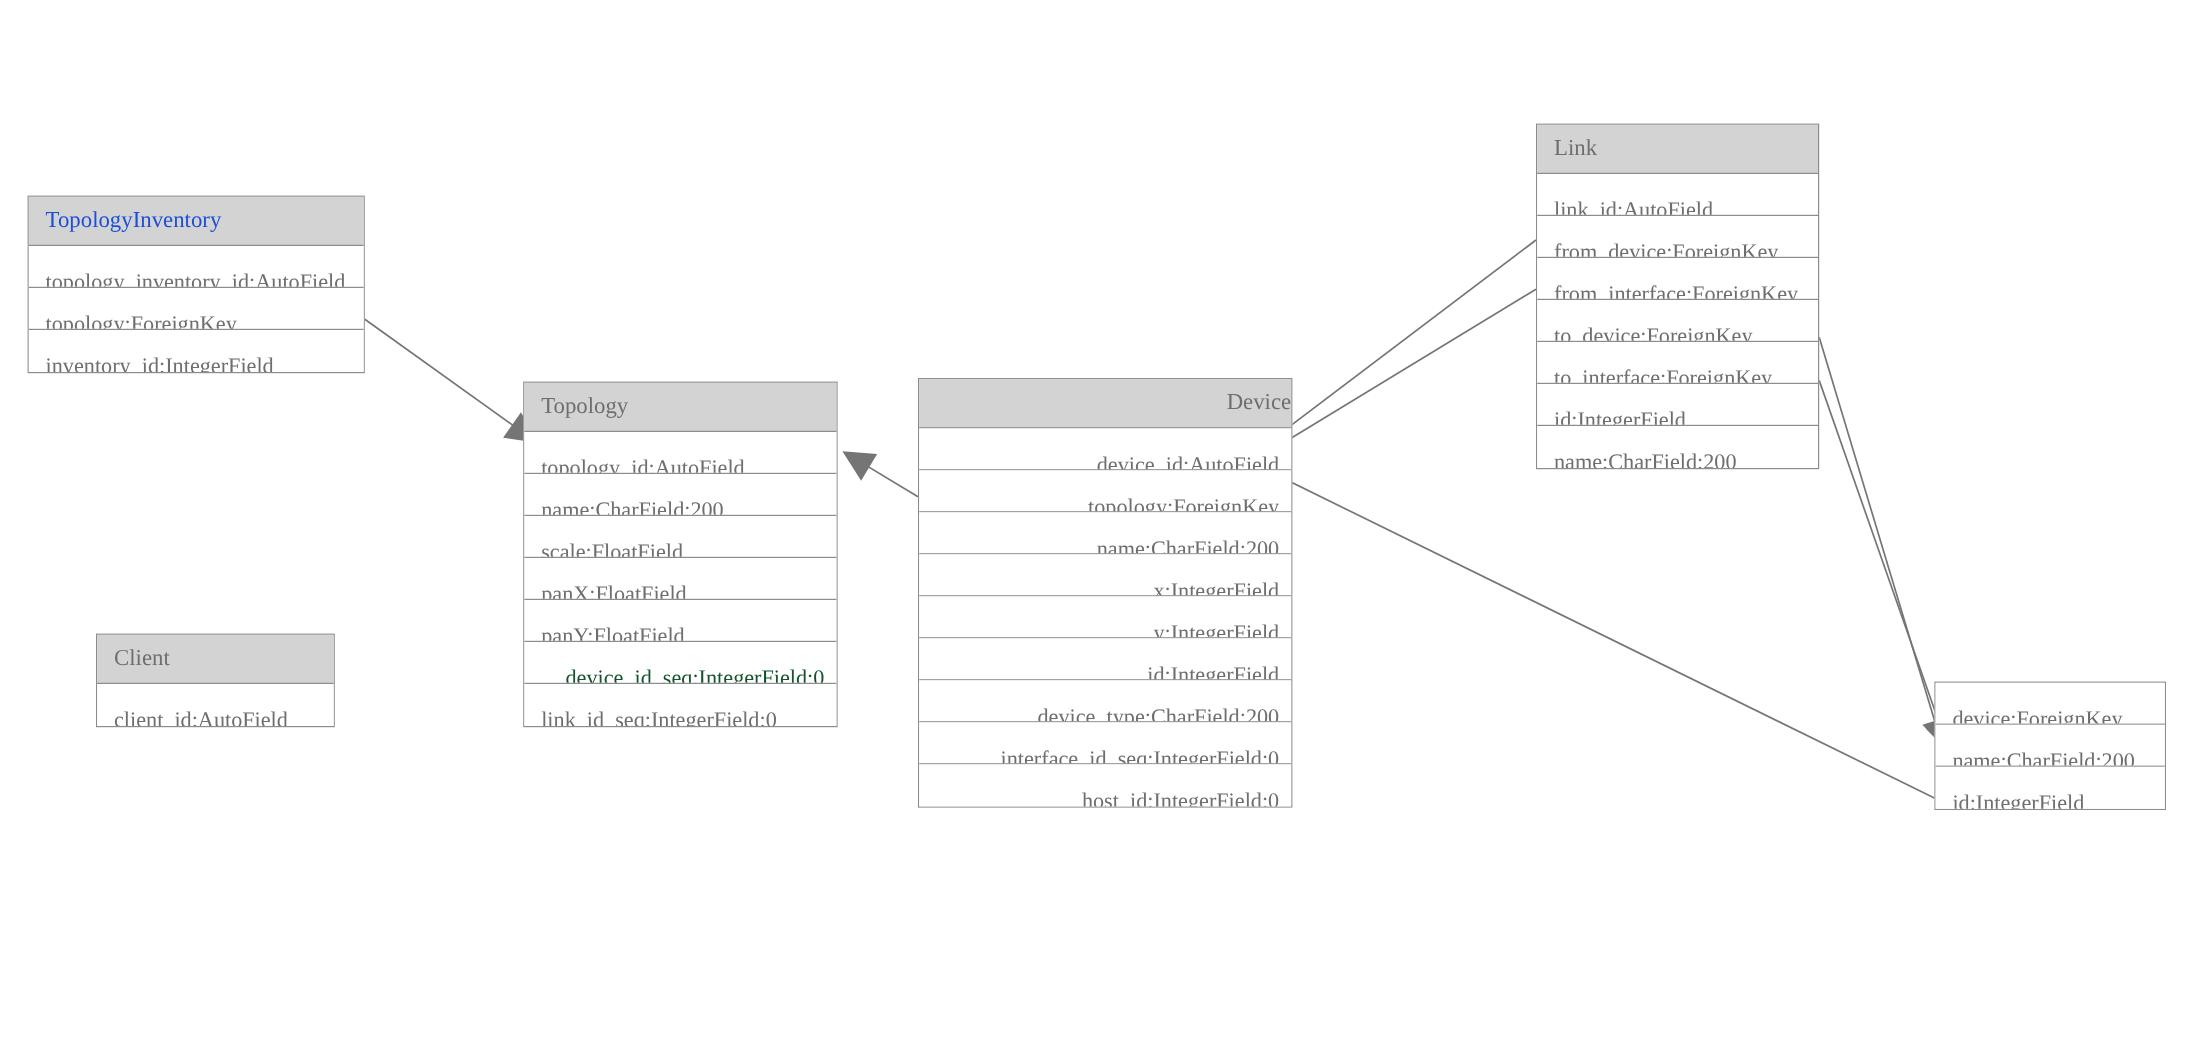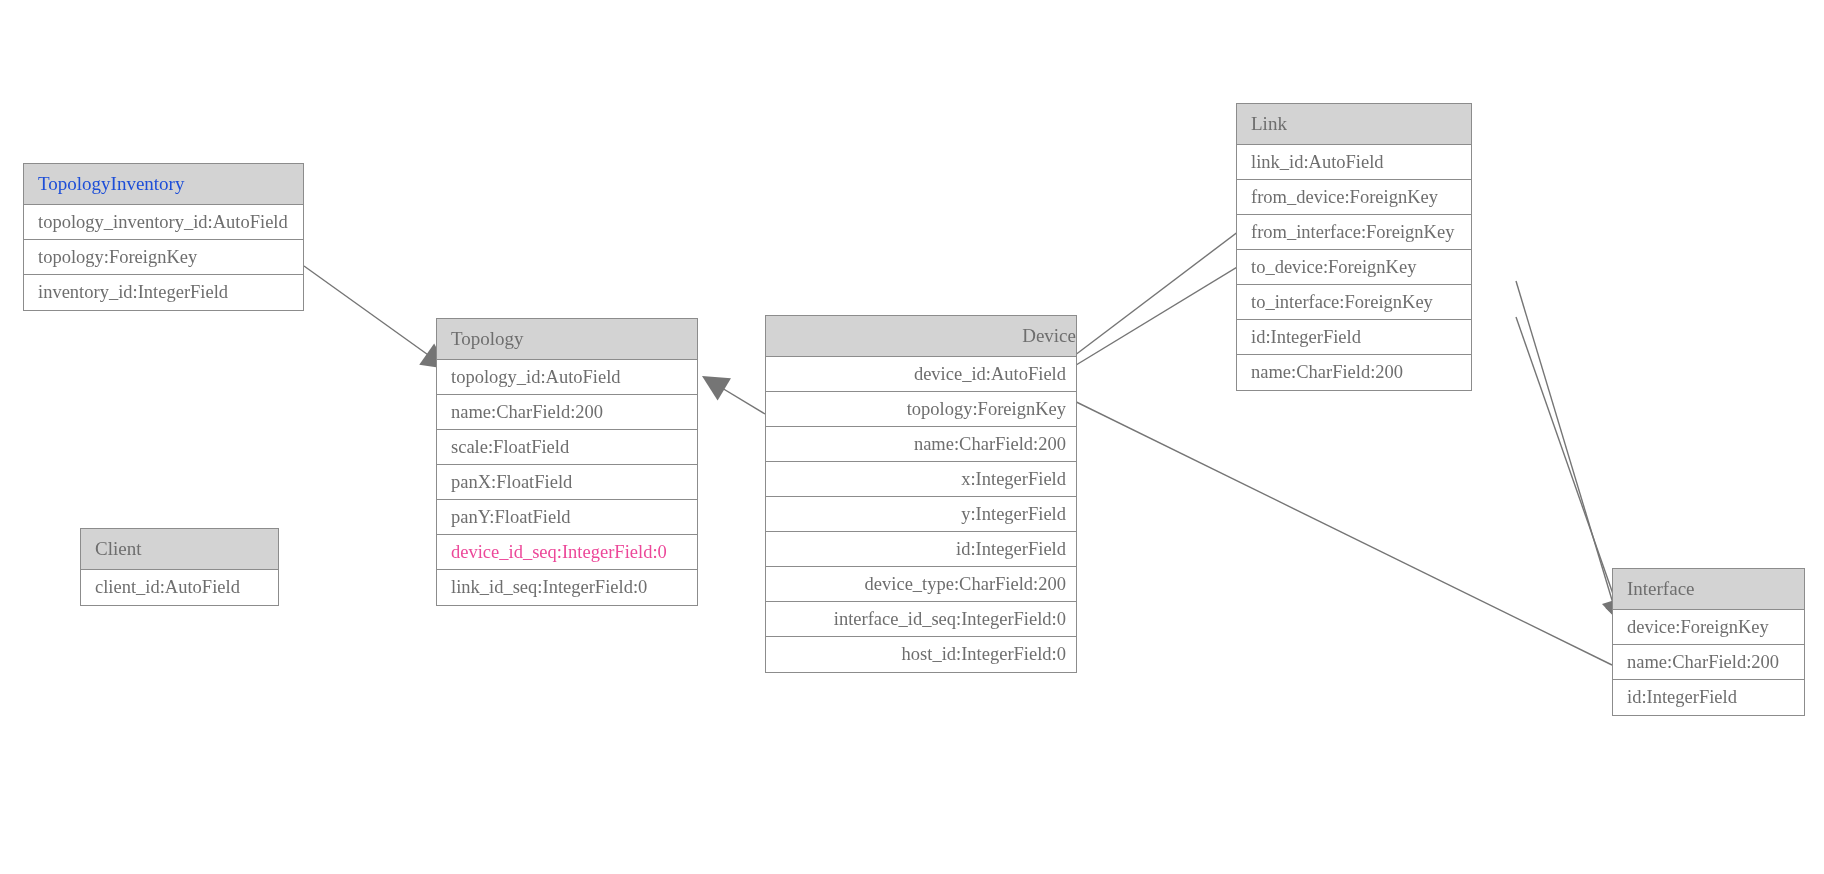--- a/index.html
+++ b/index.html
@@ -46,21 +46,21 @@
   .entity-fields {
     display: block;
   }
   .field-row {
     box-sizing: border-box;
     height: 35px;
     line-height: 34px;
     border-bottom: 1px solid #8c8c8c;
     color: #6e6e6e;
     font-size: 18.5px;
-    padding: 0 10px 0 14px;
+    padding: 14px 10px 0 14px;
     white-space: nowrap;
     overflow: hidden;
     background: #ffffff;
   }
   .field-row.last {
     border-bottom: none;
   }
 </style>
 </head>
 <body>
@@ -107,21 +107,21 @@
       </div>
     </div>
     <div class="entity" style="left: 436px; top: 318px; width: 262px; border-color: rgb(140, 140, 140);">
       <div class="entity-header" style="background: rgb(211, 211, 211); color: rgb(110, 110, 110); border-bottom-color: rgb(140, 140, 140);">Topology</div>
       <div class="entity-fields">
         <div class="field-row" style="color: rgb(110, 110, 110); border-bottom-color: rgb(140, 140, 140);">topology_id:AutoField</div>
         <div class="field-row" style="color: rgb(110, 110, 110); border-bottom-color: rgb(140, 140, 140);">name:CharField:200</div>
         <div class="field-row" style="color: rgb(110, 110, 110); border-bottom-color: rgb(140, 140, 140);">scale:FloatField</div>
         <div class="field-row" style="color: rgb(110, 110, 110); border-bottom-color: rgb(140, 140, 140);">panX:FloatField</div>
         <div class="field-row" style="color: rgb(110, 110, 110); border-bottom-color: rgb(140, 140, 140);">panY:FloatField</div>
-        <div class="field-row" style="color: #ec4899; border-bottom-color: rgb(140, 140, 140);">device_id_seq:IntegerField:0</div>
+        <div class="field-row" style="color: #14532d; border-bottom-color: rgb(140, 140, 140); text-align: right;">device_id_seq:IntegerField:0</div>
         <div class="field-row last" style="color: rgb(110, 110, 110); border-bottom-color: rgb(140, 140, 140);">link_id_seq:IntegerField:0</div>
       </div>
     </div>
     <div class="entity" style="left: 80px; top: 528px; width: 199px; border-color: rgb(140, 140, 140);">
       <div class="entity-header" style="background: rgb(211, 211, 211); color: rgb(110, 110, 110); border-bottom-color: rgb(140, 140, 140);">Client</div>
       <div class="entity-fields">
         <div class="field-row last" style="color: rgb(110, 110, 110); border-bottom-color: rgb(140, 140, 140);">client_id:AutoField</div>
       </div>
     </div>
     <div class="entity" style="left: 765px; top: 315px; width: 312px; border-color: rgb(140, 140, 140); text-align: right;">
@@ -131,33 +131,32 @@
         <div class="field-row" style="color: rgb(110, 110, 110); border-bottom-color: rgb(140, 140, 140);">topology:ForeignKey</div>
         <div class="field-row" style="color: rgb(110, 110, 110); border-bottom-color: rgb(140, 140, 140);">name:CharField:200</div>
         <div class="field-row" style="color: rgb(110, 110, 110); border-bottom-color: rgb(140, 140, 140);">x:IntegerField</div>
         <div class="field-row" style="color: rgb(110, 110, 110); border-bottom-color: rgb(140, 140, 140);">y:IntegerField</div>
         <div class="field-row" style="color: rgb(110, 110, 110); border-bottom-color: rgb(140, 140, 140);">id:IntegerField</div>
         <div class="field-row" style="color: rgb(110, 110, 110); border-bottom-color: rgb(140, 140, 140);">device_type:CharField:200</div>
         <div class="field-row" style="color: rgb(110, 110, 110); border-bottom-color: rgb(140, 140, 140);">interface_id_seq:IntegerField:0</div>
         <div class="field-row last" style="color: rgb(110, 110, 110); border-bottom-color: rgb(140, 140, 140);">host_id:IntegerField:0</div>
       </div>
     </div>
-    <div class="entity" style="left: 1236px; top: 103px; width: 236px; border-color: rgb(140, 140, 140);">
+    <div class="entity" style="left: 1280px; top: 103px; width: 236px; border-color: rgb(140, 140, 140);">
       <div class="entity-header" style="background: rgb(211, 211, 211); color: rgb(110, 110, 110); border-bottom-color: rgb(140, 140, 140);">Link</div>
       <div class="entity-fields">
         <div class="field-row" style="color: rgb(110, 110, 110); border-bottom-color: rgb(140, 140, 140);">link_id:AutoField</div>
         <div class="field-row" style="color: rgb(110, 110, 110); border-bottom-color: rgb(140, 140, 140);">from_device:ForeignKey</div>
         <div class="field-row" style="color: rgb(110, 110, 110); border-bottom-color: rgb(140, 140, 140);">from_interface:ForeignKey</div>
         <div class="field-row" style="color: rgb(110, 110, 110); border-bottom-color: rgb(140, 140, 140);">to_device:ForeignKey</div>
         <div class="field-row" style="color: rgb(110, 110, 110); border-bottom-color: rgb(140, 140, 140);">to_interface:ForeignKey</div>
         <div class="field-row" style="color: rgb(110, 110, 110); border-bottom-color: rgb(140, 140, 140);">id:IntegerField</div>
         <div class="field-row last" style="color: rgb(110, 110, 110); border-bottom-color: rgb(140, 140, 140);">name:CharField:200</div>
       </div>
     </div>
     <div class="entity" style="left: 1612px; top: 568px; width: 193px; border-color: rgb(140, 140, 140);">
-      <div class="entity-header" style="background: rgb(211, 211, 211); color: rgb(110, 110, 110); border-bottom-color: rgb(140, 140, 140);">Interface</div>
       <div class="entity-fields">
         <div class="field-row" style="color: rgb(110, 110, 110); border-bottom-color: rgb(140, 140, 140);">device:ForeignKey</div>
         <div class="field-row" style="color: rgb(110, 110, 110); border-bottom-color: rgb(140, 140, 140);">name:CharField:200</div>
         <div class="field-row last" style="color: rgb(110, 110, 110); border-bottom-color: rgb(140, 140, 140);">id:IntegerField</div>
       </div>
     </div>
   </div>
 
 </body></html>

